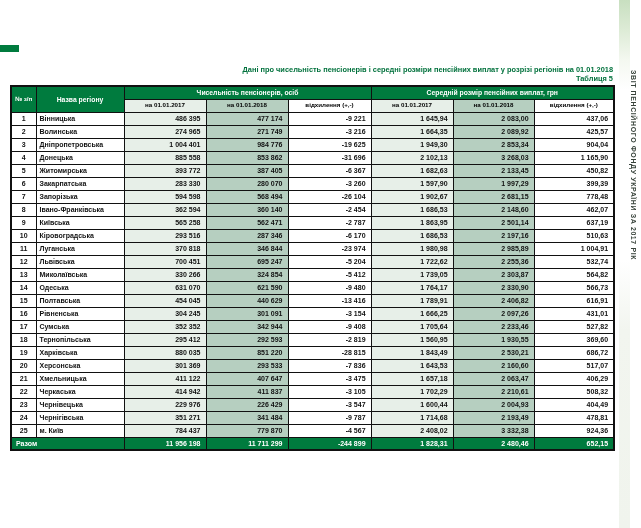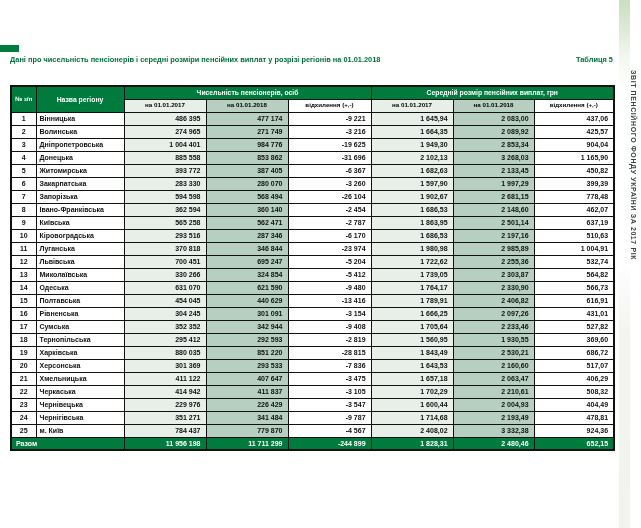--- a/index.html
+++ b/index.html
@@ -12,22 +12,22 @@
   *{box-sizing:border-box;}
   html,body{margin:0;padding:0;}
   body{
     width:641px;height:528px;position:relative;background:#ffffff;
     font-family:"Liberation Sans", sans-serif;overflow:hidden;
   }
   
   .corner-dash{position:absolute;left:0;top:45px;width:19px;height:7px;background:var(--green);}
   
   .title-row{
-    position:absolute;left:10px;top:56px;width:603px;
-    display:flex;justify-content:space-between;align-items:flex-end;
+    position:absolute;left:10px;top:66px;width:603px;
+    display:flex;justify-content:space-between;align-items:flex-end;flex-direction:column;
   }
   .doc-title,.table-label{
     font-size:7.4px;font-weight:bold;color:var(--title);line-height:1.2;white-space:nowrap;
   }
   
   .table-wrap{position:absolute;left:10px;top:85px;}
   table{border-collapse:collapse;table-layout:fixed;width:603px;border:2px solid var(--ink);}
   th,td{border:1px solid var(--ink);overflow:hidden;white-space:nowrap;}
   thead th{height:13px;padding:0 2px;line-height:1.05;}
   .group-th{background:var(--green);color:#ffffff;font-size:6.8px;font-weight:bold;text-align:center;}

